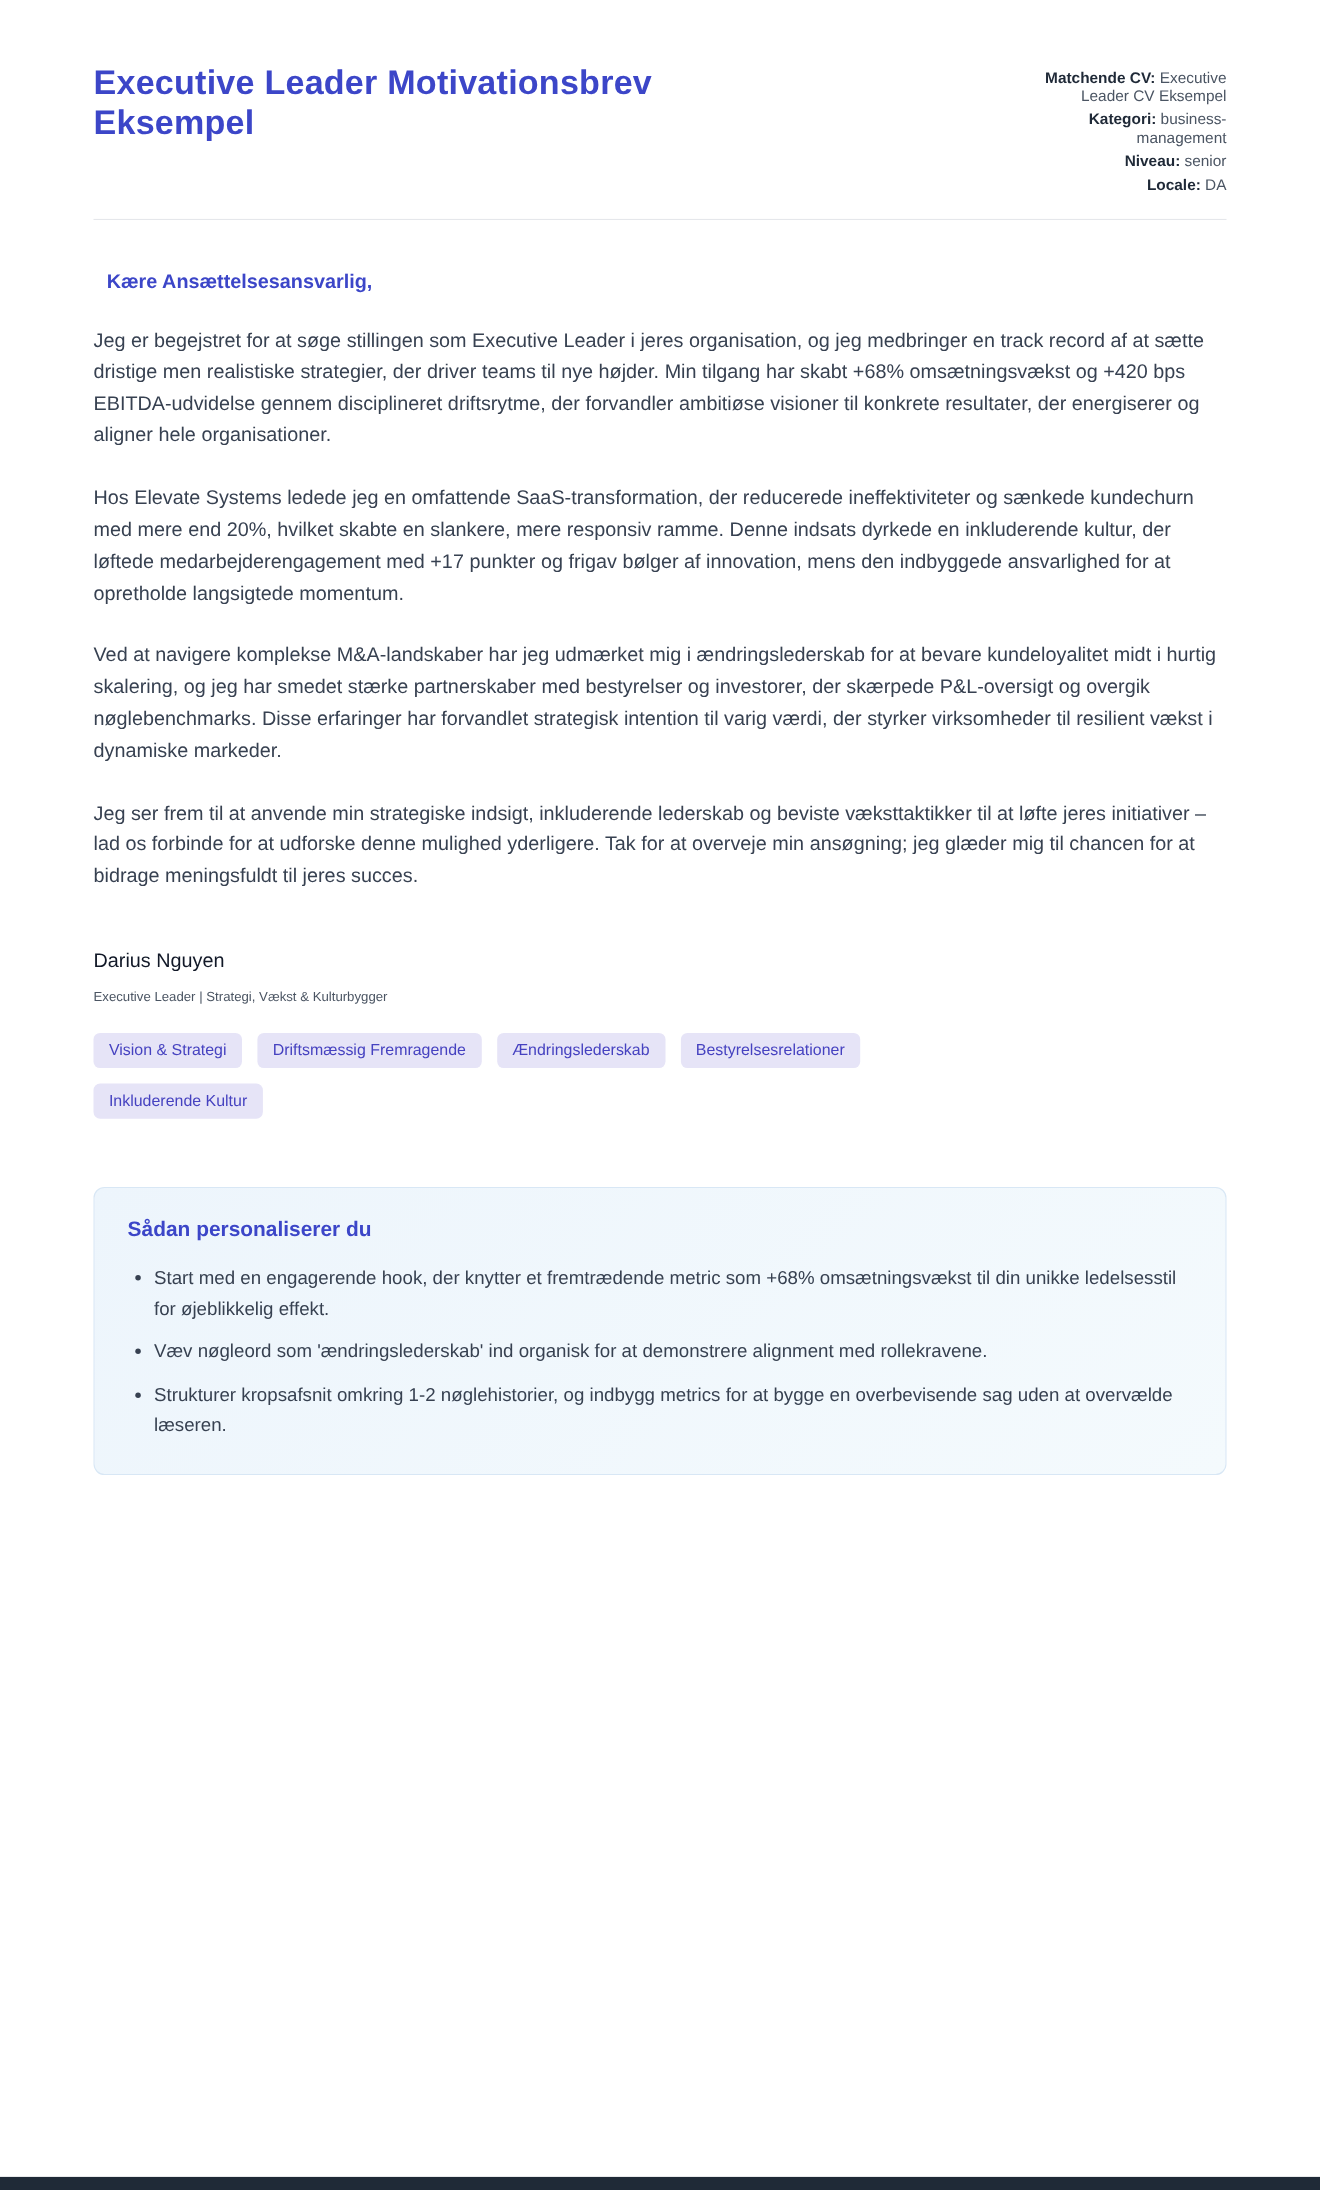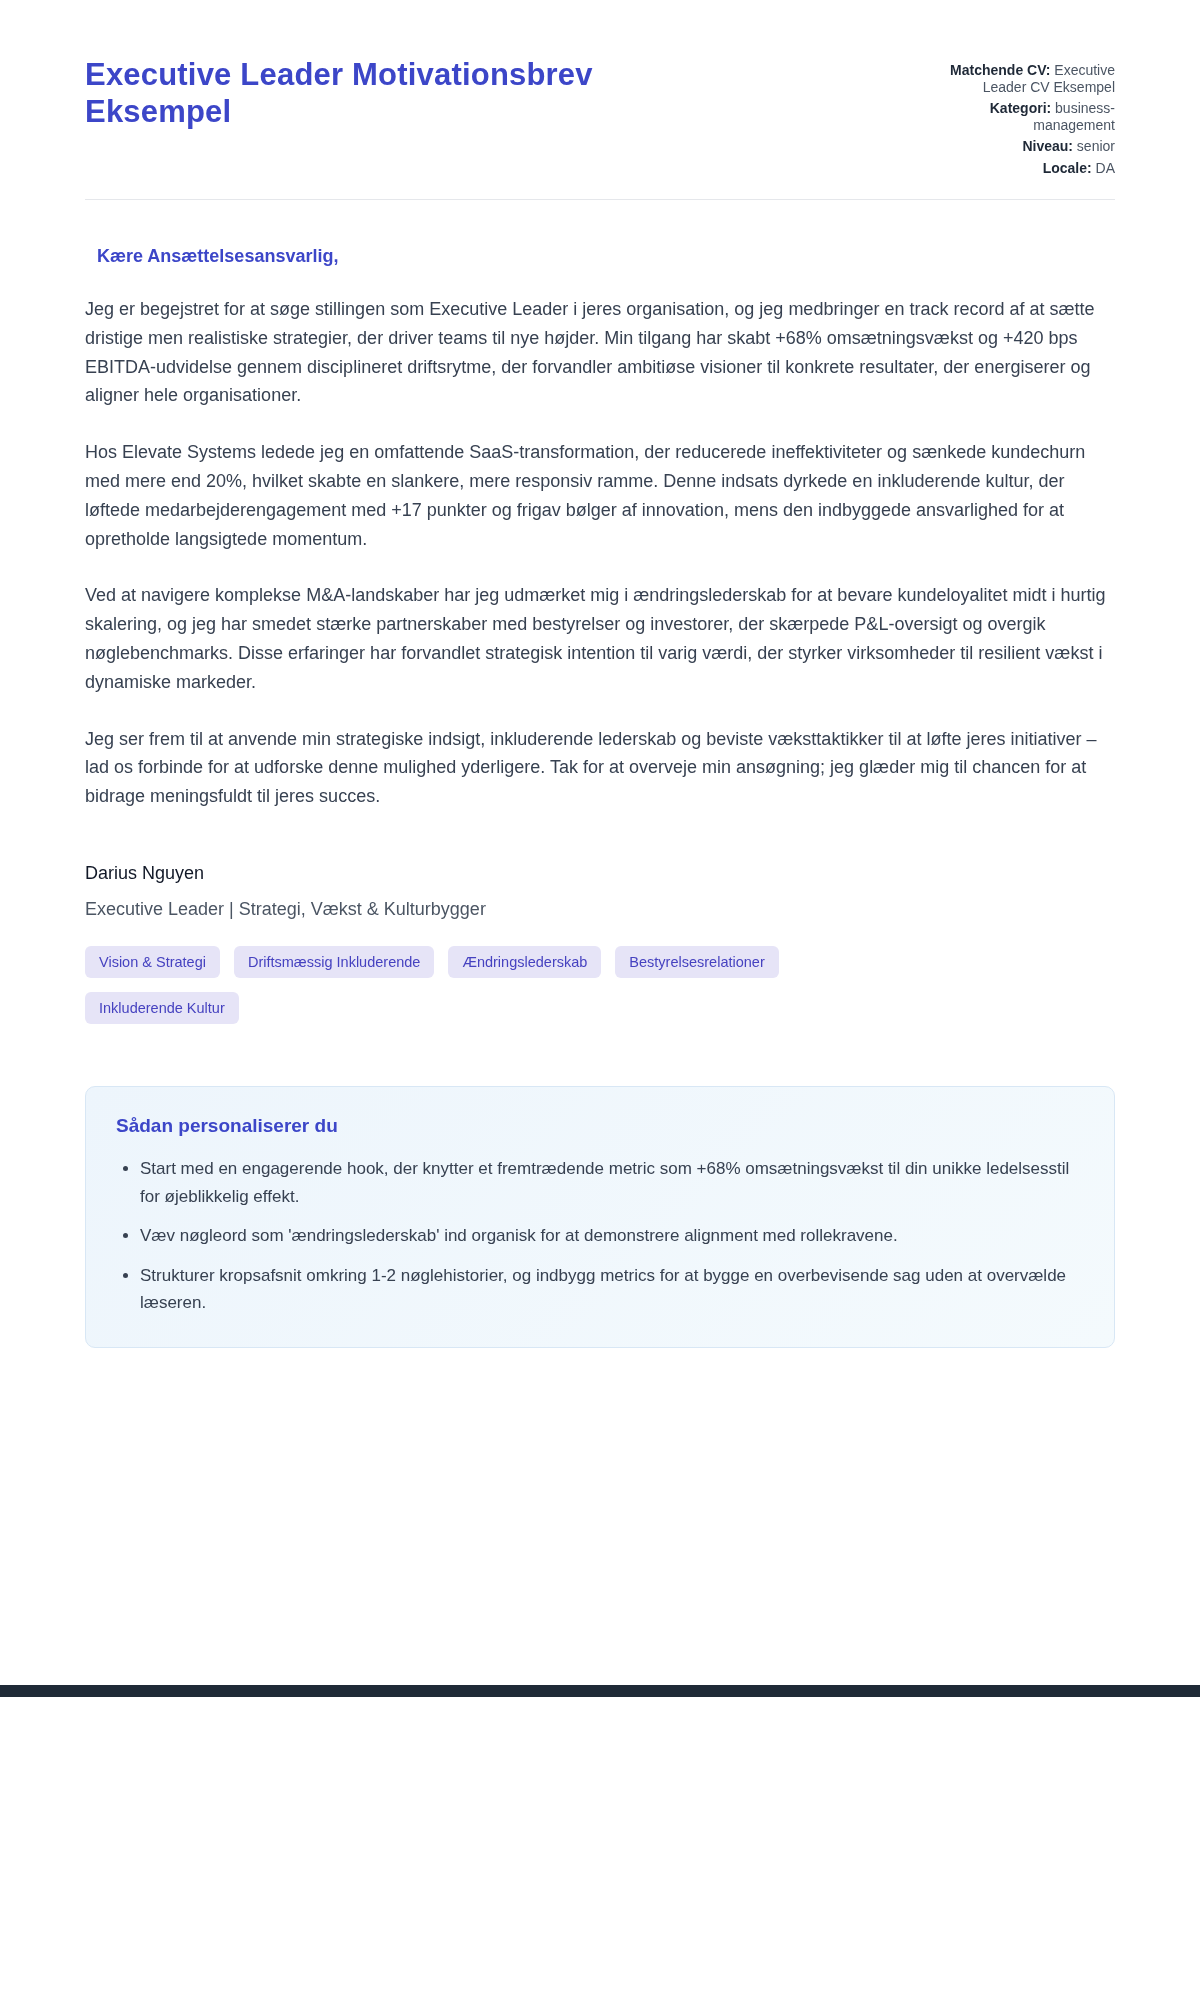--- a/index.html
+++ b/index.html
@@ -4,21 +4,21 @@
 <style>
   html, body { margin: 0; padding: 0; }
   body {
     width: 1200px;
     background: #ffffff;
     font-family: "Liberation Sans", "DejaVu Sans", sans-serif;
     color: #374151;
   }
   .page {
     width: 1200px;
-    height: 1697px;
+    height: 1991px;
     display: flex;
     flex-direction: column;
     background: #ffffff;
     overflow: hidden;
   }
   .content {
     width: 1200px;
     box-sizing: border-box;
     padding: 56px 85px 0;
   }
@@ -70,21 +70,21 @@
     color: var(--body-text, #374151);
   }
   .sig-name {
     margin: 52px 0 0;
     font-size: 18px;
     font-weight: normal;
     color: #111827;
   }
   .sig-title {
     margin: 15px 0 0;
-    font-size: 18px;
+    font-size: 12px;
     color: var(--muted-text, #4b5563);
   }
   
   .tags {
     margin-top: 26px;
     display: flex;
     flex-wrap: wrap;
     gap: 14px;
     max-width: 820px;
   }
@@ -165,21 +165,21 @@
       <p class="para">Jeg er begejstret for at søge stillingen som Executive Leader i jeres organisation, og jeg medbringer en track record af at sætte dristige men realistiske strategier, der driver teams til nye højder. Min tilgang har skabt +68% omsætningsvækst og +420 bps EBITDA-udvidelse gennem disciplineret driftsrytme, der forvandler ambitiøse visioner til konkrete resultater, der energiserer og aligner hele organisationer.</p>
       <p class="para">Hos Elevate Systems ledede jeg en omfattende SaaS-transformation, der reducerede ineffektiviteter og sænkede kundechurn med mere end 20%, hvilket skabte en slankere, mere responsiv ramme. Denne indsats dyrkede en inkluderende kultur, der løftede medarbejderengagement med +17 punkter og frigav bølger af innovation, mens den indbyggede ansvarlighed for at opretholde langsigtede momentum.</p>
       <p class="para">Ved at navigere komplekse M&amp;A-landskaber har jeg udmærket mig i ændringslederskab for at bevare kundeloyalitet midt i hurtig skalering, og jeg har smedet stærke partnerskaber med bestyrelser og investorer, der skærpede P&amp;L-oversigt og overgik nøglebenchmarks. Disse erfaringer har forvandlet strategisk intention til varig værdi, der styrker virksomheder til resilient vækst i dynamiske markeder.</p>
       <p class="para">Jeg ser frem til at anvende min strategiske indsigt, inkluderende lederskab og beviste væksttaktikker til at løfte jeres initiativer – lad os forbinde for at udforske denne mulighed yderligere. Tak for at overveje min ansøgning; jeg glæder mig til chancen for at bidrage meningsfuldt til jeres succes.</p>
       <p class="sig-name">Darius Nguyen</p>
       <p class="sig-title">Executive Leader | Strategi, Vækst &amp; Kulturbygger</p>
     </section>
 
     <div class="tags">
       <span class="tag">Vision &amp; Strategi</span>
-      <span class="tag">Driftsmæssig Inkluderende</span>
+      <span class="tag">Driftsmæssig Fremragende</span>
       <span class="tag">Ændringslederskab</span>
       <span class="tag">Bestyrelsesrelationer</span>
       <span class="tag">Inkluderende Kultur</span>
     </div>
 
     <section class="tipbox">
       <h2 class="tip-title">Sådan personaliserer du</h2>
       <ul class="tip-list">
         <li>Start med en engagerende hook, der knytter et fremtrædende metric som +68% omsætningsvækst til din unikke ledelsesstil for øjeblikkelig effekt.</li>
         <li>Væv nøgleord som 'ændringslederskab' ind organisk for at demonstrere alignment med rollekravene.</li>

